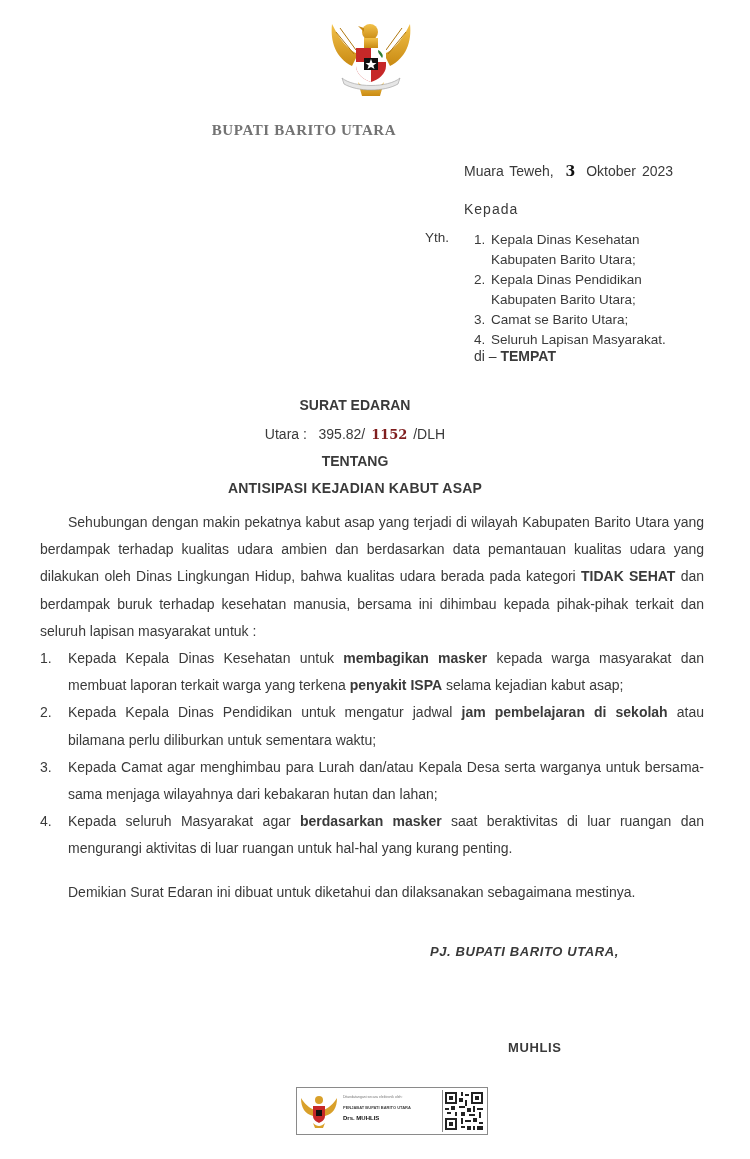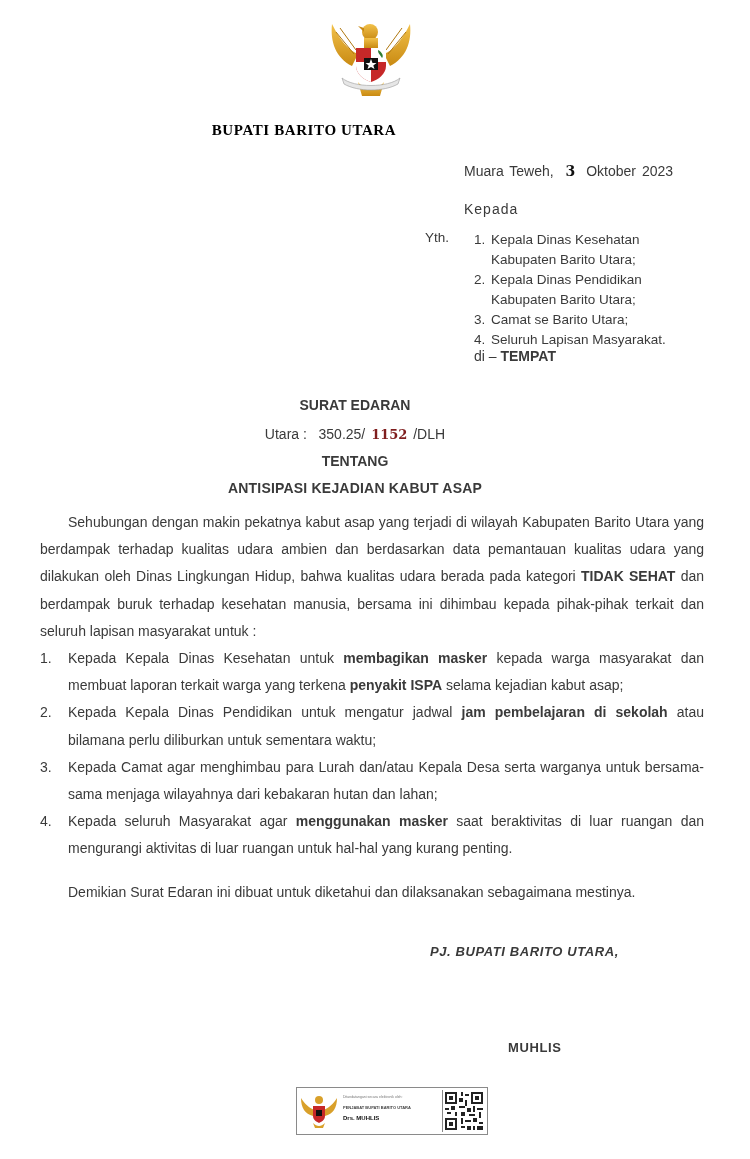--- a/index.html
+++ b/index.html
@@ -4,21 +4,21 @@
   <style>
     html, body { margin: 0; padding: 0; background: #ffffff; }
     body {
       width: 750px; height: 1159px; position: relative; overflow: hidden;
       font-family: "Liberation Sans", sans-serif; color: #3a3a3a;
     }
     .abs { position: absolute; }
     .emblem { left: 328px; top: 10px; width: 86px; height: 92px; }
     .kop { left: 0; width: 608px; top: 122px; text-align: center;
       font-family: "Liberation Serif", serif; font-weight: bold; font-size: 15px;
-      letter-spacing: 0.6px; color: #000000; }
+      letter-spacing: 0.6px; color: #737373; }
     .place-date { left: 464px; top: 163px; font-size: 14px; word-spacing: 2px; }
     .place-date .hand { font-family: "DejaVu Serif", serif; font-weight: bold; font-size: 14px; margin: 0 5px 0 6px; color: #111; }
     .kepada { left: 464px; top: 201px; font-size: 14px; letter-spacing: 1px; }
     .yth { left: 425px; top: 230px; font-size: 13.5px; }
     .recipients { left: 474px; top: 230px; font-size: 13.5px; line-height: 20px; margin: 0; padding: 0; list-style: none; }
     .recipients li { position: relative; padding-left: 17px; }
     .recipients li .num { position: absolute; left: 0; top: 0; }
     .di-tempat { left: 474px; top: 348px; font-size: 14px; text-align: center; }
     .di-tempat b { font-weight: bold; }
     .centerline { left: 0; width: 710px; text-align: center; font-size: 14px; }
@@ -85,21 +85,21 @@
   <li><span class="num">3.</span><span>Camat se Barito Utara;</span></li>
   <li><span class="num">4.</span><span>Seluruh Lapisan Masyarakat.</span></li>
 </ul>
 <div class="abs di-tempat">
   <span>di – </span><b>TEMPAT</b>
 </div>
 
 <div class="abs centerline se-title">SURAT EDARAN</div>
 <div class="abs centerline nomor">
   <span>Utara :</span>&nbsp;&nbsp;
-  <span>350.25/</span>
+  <span>395.82/</span>
   <span class="hand">1152</span>
   <span>/DLH</span>
 </div>
 <div class="abs centerline tentang">TENTANG</div>
 <div class="abs centerline perihal">ANTISIPASI KEJADIAN KABUT ASAP</div>
 
 <div class="abs body-text intro">
   <span>Sehubungan dengan makin pekatnya kabut asap yang terjadi di wilayah Kabupaten Barito Utara yang berdampak terhadap kualitas udara ambien dan berdasarkan data pemantauan kualitas udara yang dilakukan oleh Dinas Lingkungan Hidup, bahwa kualitas udara berada pada kategori </span><b>TIDAK SEHAT</b><span> dan berdampak buruk terhadap kesehatan manusia, bersama ini dihimbau kepada pihak-pihak terkait dan seluruh lapisan masyarakat untuk :</span>
 </div>
 
@@ -111,21 +111,21 @@
   <li>
     <span class="num">2.</span>
     <span>Kepada Kepala Dinas Pendidikan untuk mengatur jadwal </span><b>jam pembelajaran di sekolah</b><span> atau bilamana perlu diliburkan untuk sementara waktu;</span>
   </li>
   <li>
     <span class="num">3.</span>
     <span>Kepada Camat agar menghimbau para Lurah dan/atau Kepala Desa serta warganya untuk bersama-sama menjaga wilayahnya dari kebakaran hutan dan lahan;</span>
   </li>
   <li>
     <span class="num">4.</span>
-    <span>Kepada seluruh Masyarakat agar </span><b>menggunakan masker</b><span> saat beraktivitas di luar ruangan dan mengurangi aktivitas di luar ruangan untuk hal-hal yang kurang penting.</span>
+    <span>Kepada seluruh Masyarakat agar </span><b>berdasarkan masker</b><span> saat beraktivitas di luar ruangan dan mengurangi aktivitas di luar ruangan untuk hal-hal yang kurang penting.</span>
   </li>
 </ol>
 
 <div class="abs body-text closing">Demikian Surat Edaran ini dibuat untuk diketahui dan dilaksanakan sebagaimana mestinya.</div>
 
 <div class="abs sig-title">PJ. BUPATI BARITO UTARA,</div>
 <div class="abs sig-name">MUHLIS</div>
 
 <div class="abs esign">
   <div class="logo">

